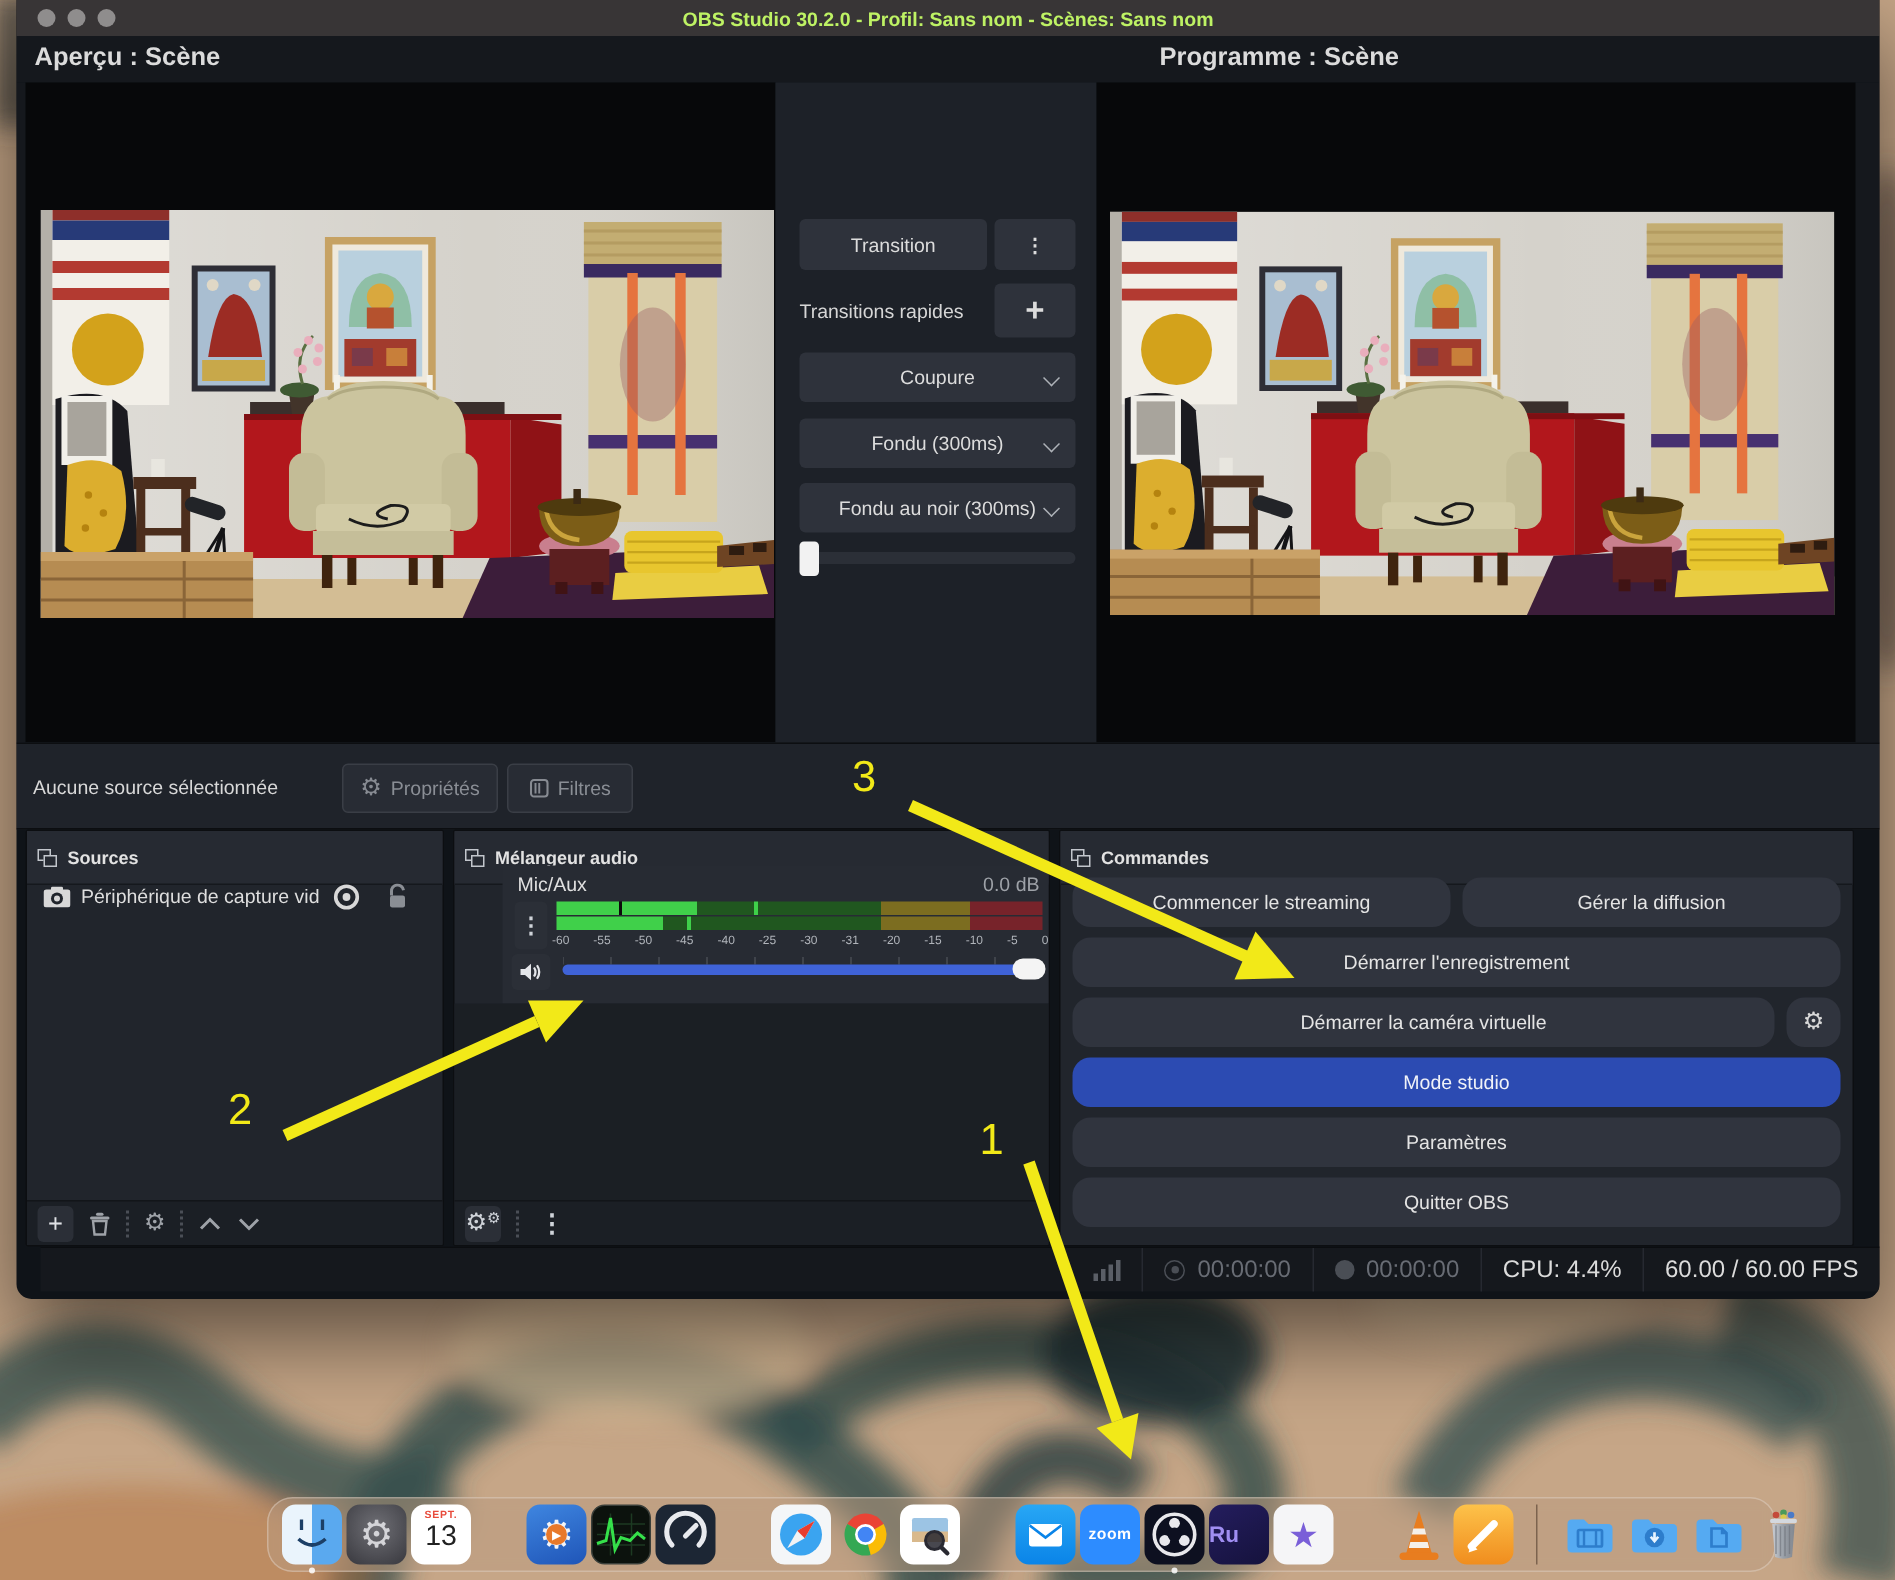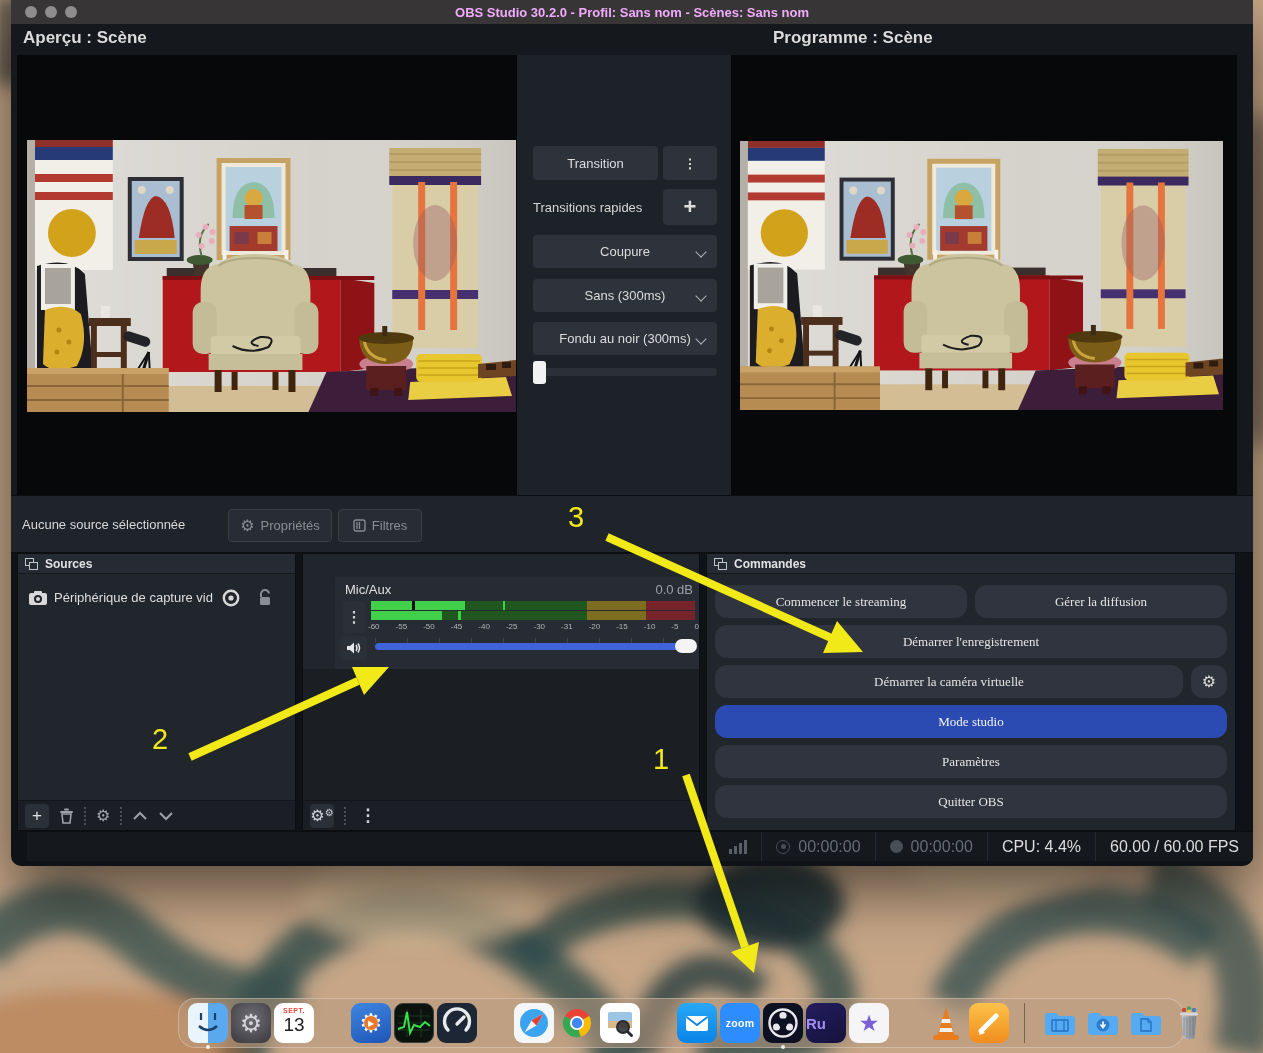--- a/index.html
+++ b/index.html
@@ -9,21 +9,21 @@
 
   
   #wallpaper{position:absolute;inset:0;z-index:0;}
 
   
   .window{position:absolute;left:11px;top:0;width:1242px;height:866px;background:#0f1318;
           border-radius:0 0 10px 10px;box-shadow:0 25px 60px rgba(0,0,0,.55);z-index:10;overflow:hidden;}
   .titlebar{position:absolute;left:0;top:0;right:0;height:24px;background:#383536;display:flex;align-items:center;}
   .lights{display:flex;gap:8px;margin-left:14px;}
   .light{width:12px;height:12px;border-radius:50%;background:#8f8d8d;}
-  .wtitle{position:absolute;left:0;right:0;text-align:center;font-size:13px;font-weight:bold;color:#f0abfc;}
+  .wtitle{position:absolute;left:0;right:0;text-align:center;font-size:13px;font-weight:bold;color:#bef264;}
 
   .labelsbar{position:absolute;left:0;top:24px;right:0;height:31px;background:#15181d;}
   .scene-label{position:absolute;top:4px;font-size:17px;font-weight:bold;color:#dbdbdb;}
   #lbl-preview{left:12px;} #lbl-program{left:726px;margin-left:36px;}
 
   .workspace{position:absolute;left:0;top:55px;right:0;height:440px;background:#15181d;}
   .canvas{position:absolute;top:0;height:440px;background:#07080a;}
   #canvasL{left:6px;width:500px;} #canvasR{left:720px;width:506px;}
   .vidL{position:absolute;left:10px;top:85px;width:489px;height:272px;}
   .vidR{position:absolute;left:9px;top:86px;width:483px;height:269px;}
@@ -40,21 +40,21 @@
   .contextbar{position:absolute;left:0;top:495px;right:0;height:58px;background:#1f232a;
               border-top:1px solid #0c0e11;border-bottom:1px solid #0c0e11;box-sizing:border-box;}
   .ctx-text{position:absolute;left:11px;top:21px;font-size:13px;color:#d8d8d8;}
   .ctx-btn{position:absolute;top:13px;height:33px;background:#282c34;border:1px solid #3a3e46;border-radius:4px;
            color:#8a8e95;font-size:13px;display:flex;align-items:center;justify-content:center;gap:6px;box-sizing:border-box;}
   #btn-props{left:217px;width:104px;} #btn-filters{left:327px;width:84px;}
 
   
   .panel{position:absolute;top:553px;height:278px;background:#21252c;border:1px solid #0c0e11;border-radius:2px;box-sizing:border-box;}
   #panel-sources{left:6px;width:279px;} #panel-mixer{left:291px;width:398px;} #panel-controls{left:695px;width:530px;}
-  .phead{position:absolute;left:0;top:0;right:0;height:20px;background:#262a32;border-bottom:1px solid #15181d;
+  .phead{position:absolute;left:0;top:0;right:0;height:36px;background:#262a32;border-bottom:1px solid #15181d;
          display:flex;align-items:center;gap:7px;padding:0 7px;font-size:12px;font-weight:bold;color:#e2e2e2;box-sizing:border-box;}
   .float-ico{position:relative;width:13px;height:12px;flex:0 0 auto;}
   .float-ico::before{content:"";position:absolute;left:0;top:0;width:7px;height:6px;border:1.4px solid #c2c6cc;}
   .float-ico::after{content:"";position:absolute;left:4px;top:4px;width:7px;height:6px;border:1.4px solid #c2c6cc;background:#262a32;}
   .ptoolbar{position:absolute;left:0;right:0;bottom:0;height:30px;background:#1b1f25;border-top:1px solid #121519;
             display:flex;align-items:center;padding:0 7px;gap:10px;box-sizing:border-box;}
   .toolbox{width:24px;height:24px;background:#2b2f37;border-radius:4px;display:flex;align-items:center;justify-content:center;
            color:#e0e2e6;font-size:17px;}
   .dotsep{height:18px;border-left:2px dotted #4a4e56;}
   .gear-glyph{color:#9ea2a8;font-size:16px;line-height:1;}
@@ -84,21 +84,21 @@
            display:flex;align-items:center;justify-content:center;}
   .vol-ticks{position:absolute;left:40px;right:8px;top:61px;height:5px;
              background:repeating-linear-gradient(90deg,#4a4e55 0 1px,transparent 1px 32px);opacity:.7;}
   .vol-track{position:absolute;left:40px;right:8px;top:66px;height:7px;background:#3f63d8;border-radius:3.5px;}
   .vol-handle{position:absolute;right:2px;top:62px;width:22px;height:14px;background:#f4f4f4;border-radius:7px;}
 
   
   .ctl-body{position:absolute;left:8px;right:8px;top:31px;}
   .ctl-row{position:relative;height:33px;margin-bottom:7px;display:flex;gap:8px;}
   .cbtn{flex:1;background:#30343e;border-radius:12px;color:#e4e4e4;font-size:13px;
-        display:flex;align-items:center;justify-content:center;font-family:Liberation Serif, serif;}
+        display:flex;align-items:center;justify-content:center;}
   .cbtn.blue{background:#2c4bb2;color:#f0f2f8;}
   .cbtn.gearbtn{flex:0 0 36px;font-size:16px;}
 
   
   .statusbar{position:absolute;left:16px;right:0;top:831px;height:30px;background:#15181d;border-top:1px solid #0b0d10;
              display:flex;justify-content:flex-end;align-items:stretch;font-size:16px;color:#686c74;box-sizing:border-box;}
   .st-sec{display:flex;align-items:center;gap:8px;padding:0 14px;border-left:1px solid #262931;}
   .st-bright{color:#dcdcdc;}
   .sigbars{display:flex;align-items:flex-end;gap:2px;height:14px;}
   .sigbars i{width:3px;background:#5a5e66;display:block;}
@@ -344,21 +344,21 @@
     <div class="tcol">
       <div class="obtn" style="left:16px;top:91px;width:125px;height:34px;">Transition</div>
       <div class="obtn" style="left:146px;top:91px;width:54px;height:34px;font-weight:bold;">⋮</div>
       <div class="tlabel">Transitions rapides</div>
       <div class="obtn" style="left:146px;top:134px;width:54px;height:36px;font-size:22px;font-weight:bold;">+</div>
       <div class="obtn" style="left:16px;top:180px;width:184px;height:33px;">
         <span>Coupure</span>
           <i class="chev"></i>
       </div>
       <div class="obtn" style="left:16px;top:224px;width:184px;height:33px;">
-        <span>Sans (300ms)</span>
+        <span>Fondu (300ms)</span>
           <i class="chev"></i>
       </div>
       <div class="obtn" style="left:16px;top:267px;width:184px;height:33px;">
         <span>Fondu au noir (300ms)</span>
           <i class="chev"></i>
       </div>
       <div class="tslider-track"></div>
       <div class="tslider-handle"></div>
     </div>
 
@@ -419,20 +419,24 @@
       <svg width="16" height="10" viewBox="0 0 16 10">
         <polyline points="2,8 8,2 14,8" fill="none" stroke="#9ea2a8" stroke-width="2"></polyline>
       </svg>
       <svg width="16" height="10" viewBox="0 0 16 10">
         <polyline points="2,2 8,8 14,2" fill="none" stroke="#9ea2a8" stroke-width="2"></polyline>
       </svg>
     </div>
   </div>
 
   <div class="panel" id="panel-mixer">
+    <div class="phead">
+      <span class="float-ico"></span>
+      <span>Mélangeur audio</span>
+    </div>
     <div class="mix-strip">
       <span class="mix-name">Mic/Aux</span>
       <span class="mix-db">0.0 dB</span>
       <div class="mix-kebab">⋮</div>
       <div class="meterbar bar1"></div>
       <div class="meterbar bar2"></div>
       <div class="meterscale">
 
       <span>-60</span>
           <span>-55</span>

